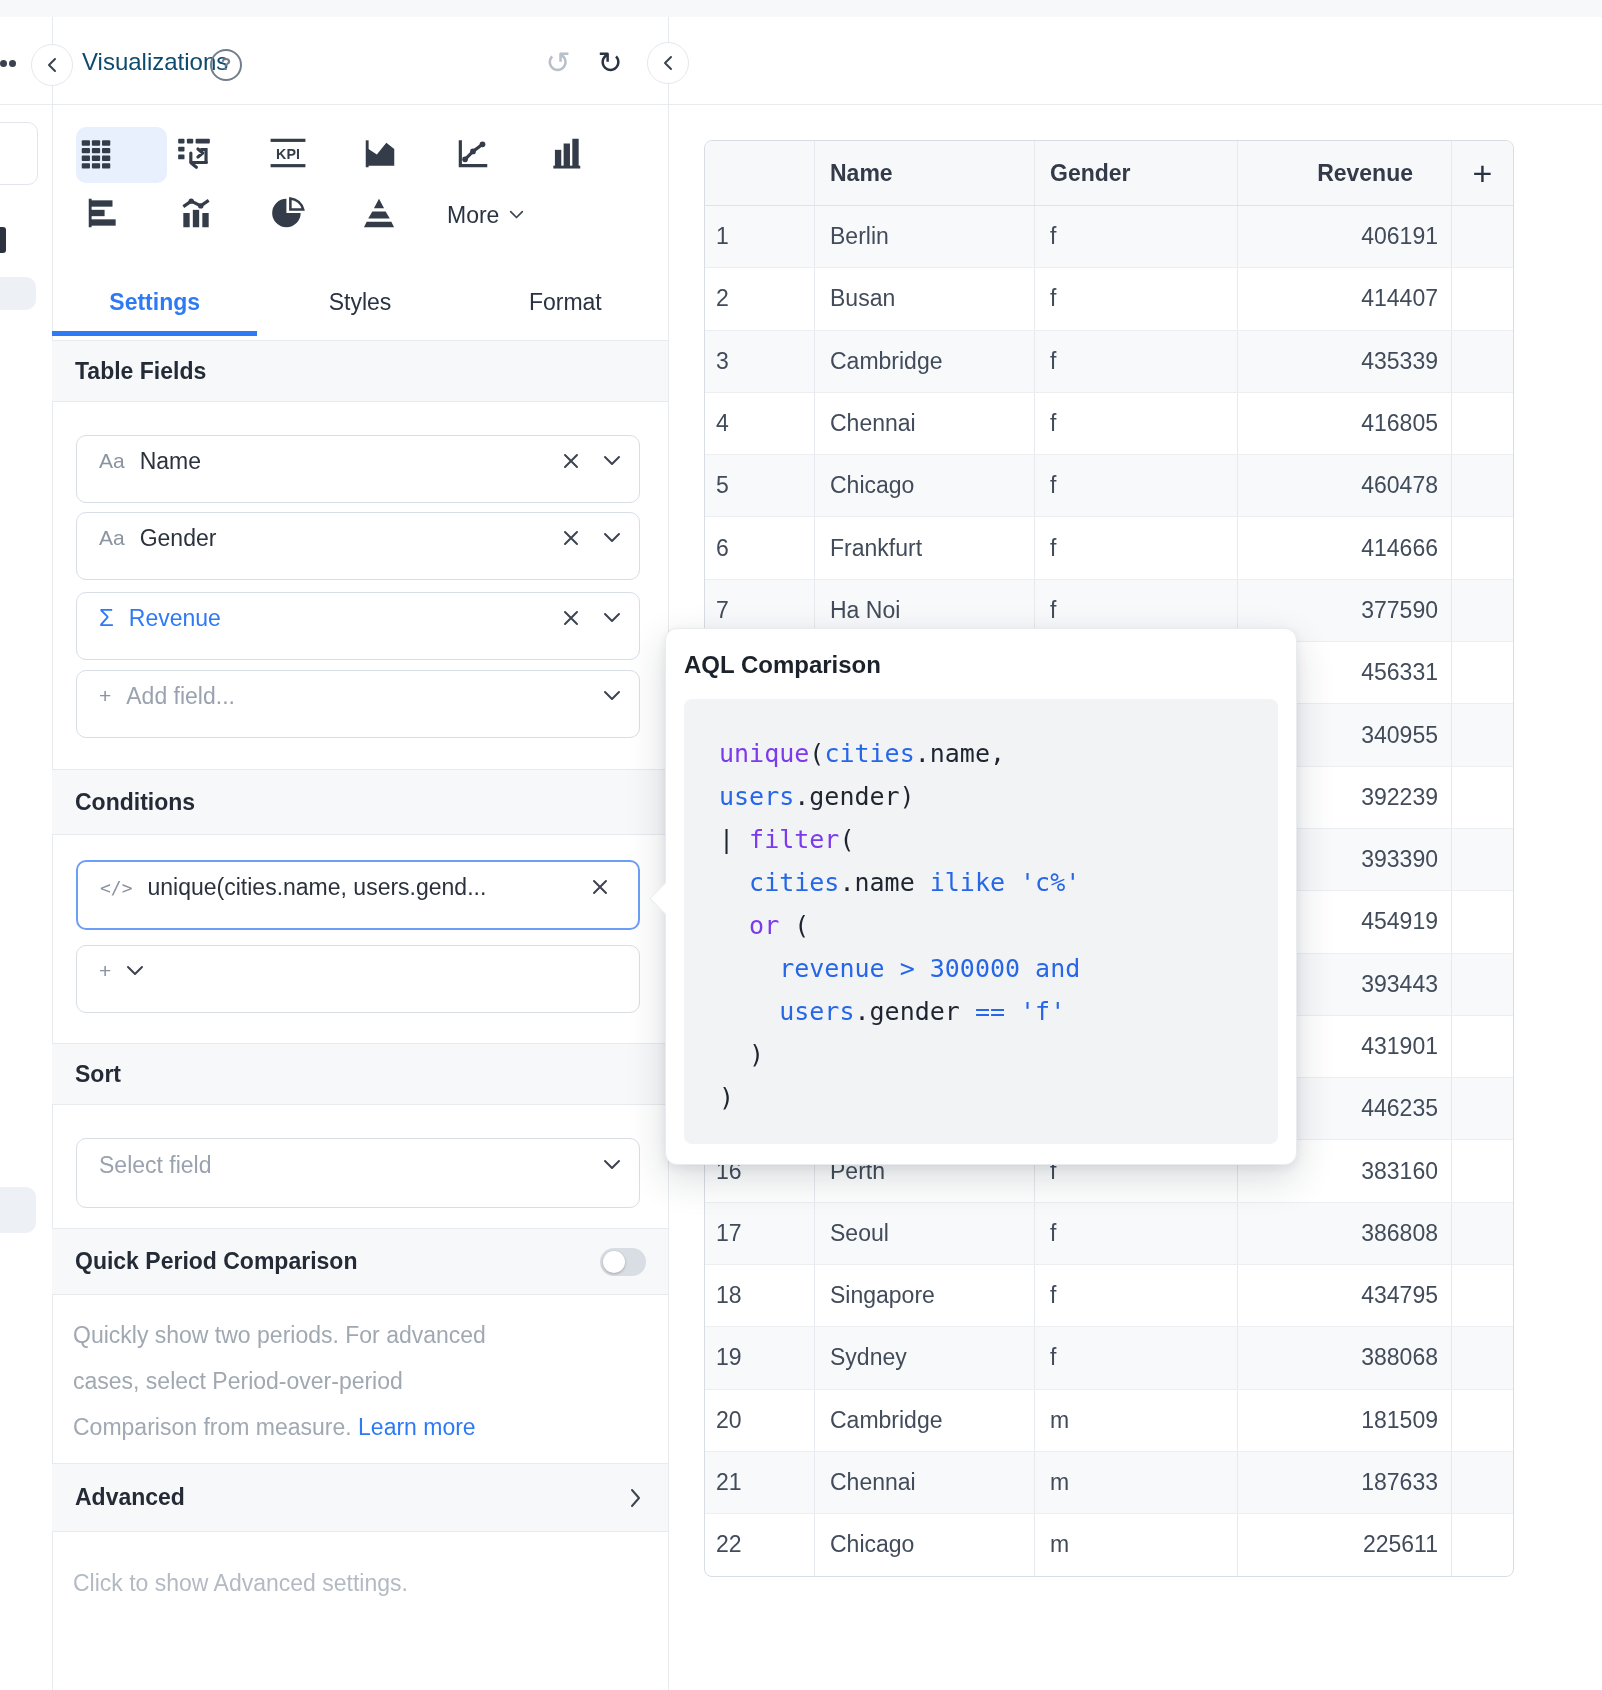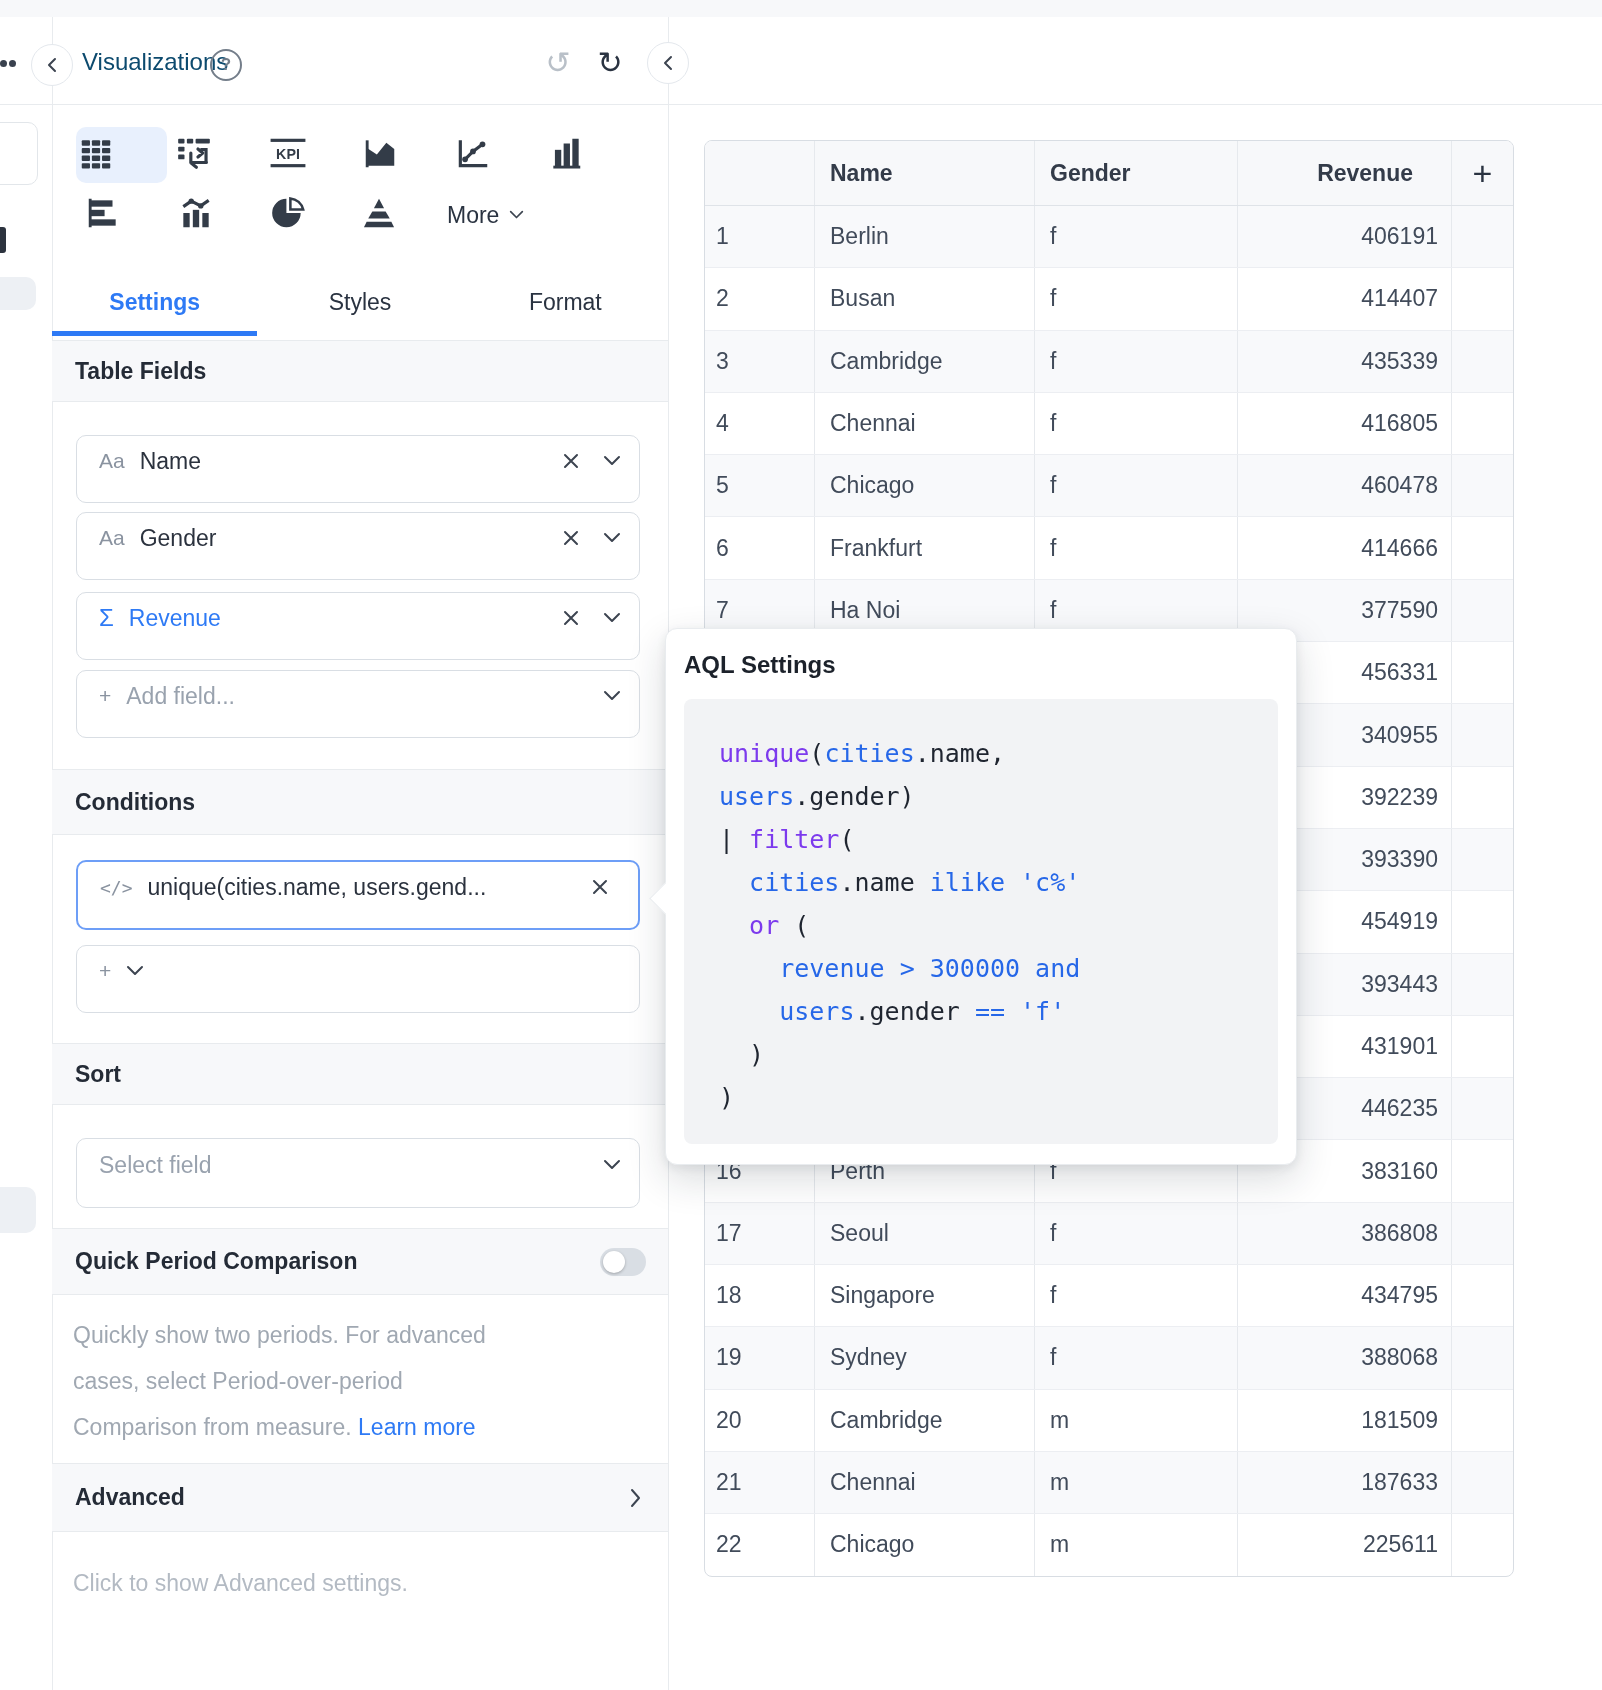--- a/index.html
+++ b/index.html
@@ -508,21 +508,21 @@
         <div class="t-cell first">22</div>
         <div class="t-cell">Chicago</div>
         <div class="t-cell">m</div>
         <div class="t-cell num">225611</div>
         <div class="t-cell"></div>
       </div>
     </div>
 
   <div class="abs popover">
     <div class="tail"></div>
-    <div class="pop-title">AQL Settings</div>
+    <div class="pop-title">AQL Comparison</div>
     <div class="code-block" id="code-block">
         <div class="code-line"><span class="tk-k">unique</span><span class="tk-p">(</span><span class="tk-i">cities</span><span class="tk-p">.name,</span></div>
         <div class="code-line"><span class="tk-i">users</span><span class="tk-p">.gender)</span></div>
         <div class="code-line"><span class="tk-p">| </span><span class="tk-k">filter</span><span class="tk-p">(</span></div>
         <div class="code-line"><span class="tk-p">  </span><span class="tk-i">cities</span><span class="tk-p">.name </span><span class="tk-o">ilike</span><span class="tk-p"> </span><span class="tk-o">'c%'</span></div>
         <div class="code-line"><span class="tk-p">  </span><span class="tk-k">or</span><span class="tk-p"> (</span></div>
         <div class="code-line"><span class="tk-p">    </span><span class="tk-o">revenue &gt; 300000 and</span></div>
         <div class="code-line"><span class="tk-p">    </span><span class="tk-i">users</span><span class="tk-p">.gender </span><span class="tk-o">== </span><span class="tk-o">'f'</span></div>
         <div class="code-line"><span class="tk-p">  )</span></div>
         <div class="code-line"><span class="tk-p">)</span></div>

